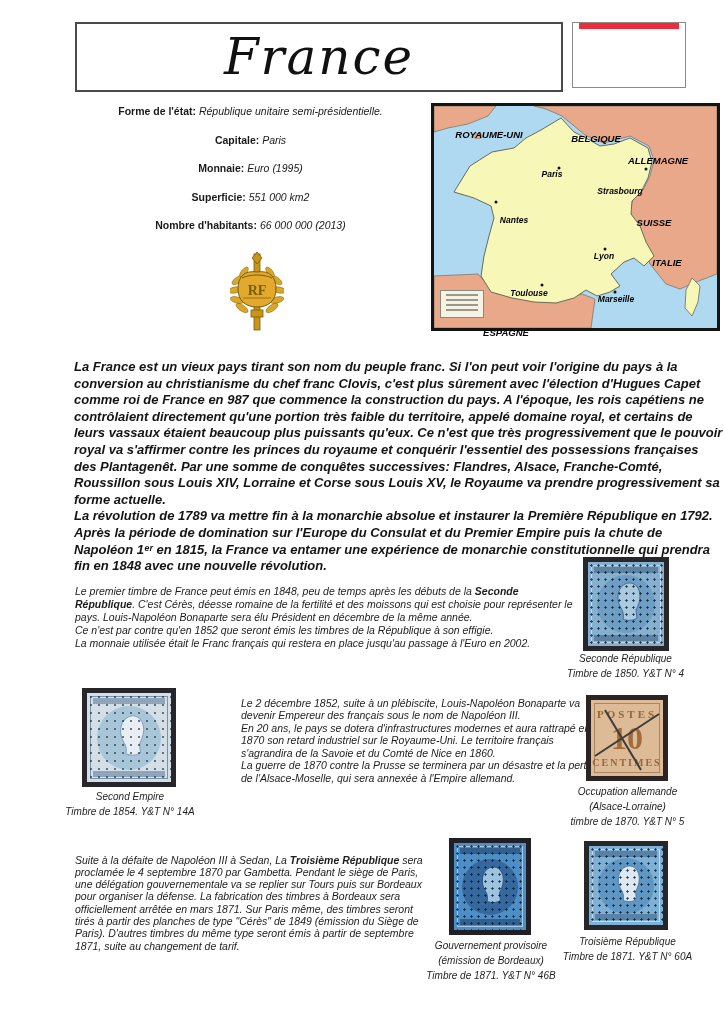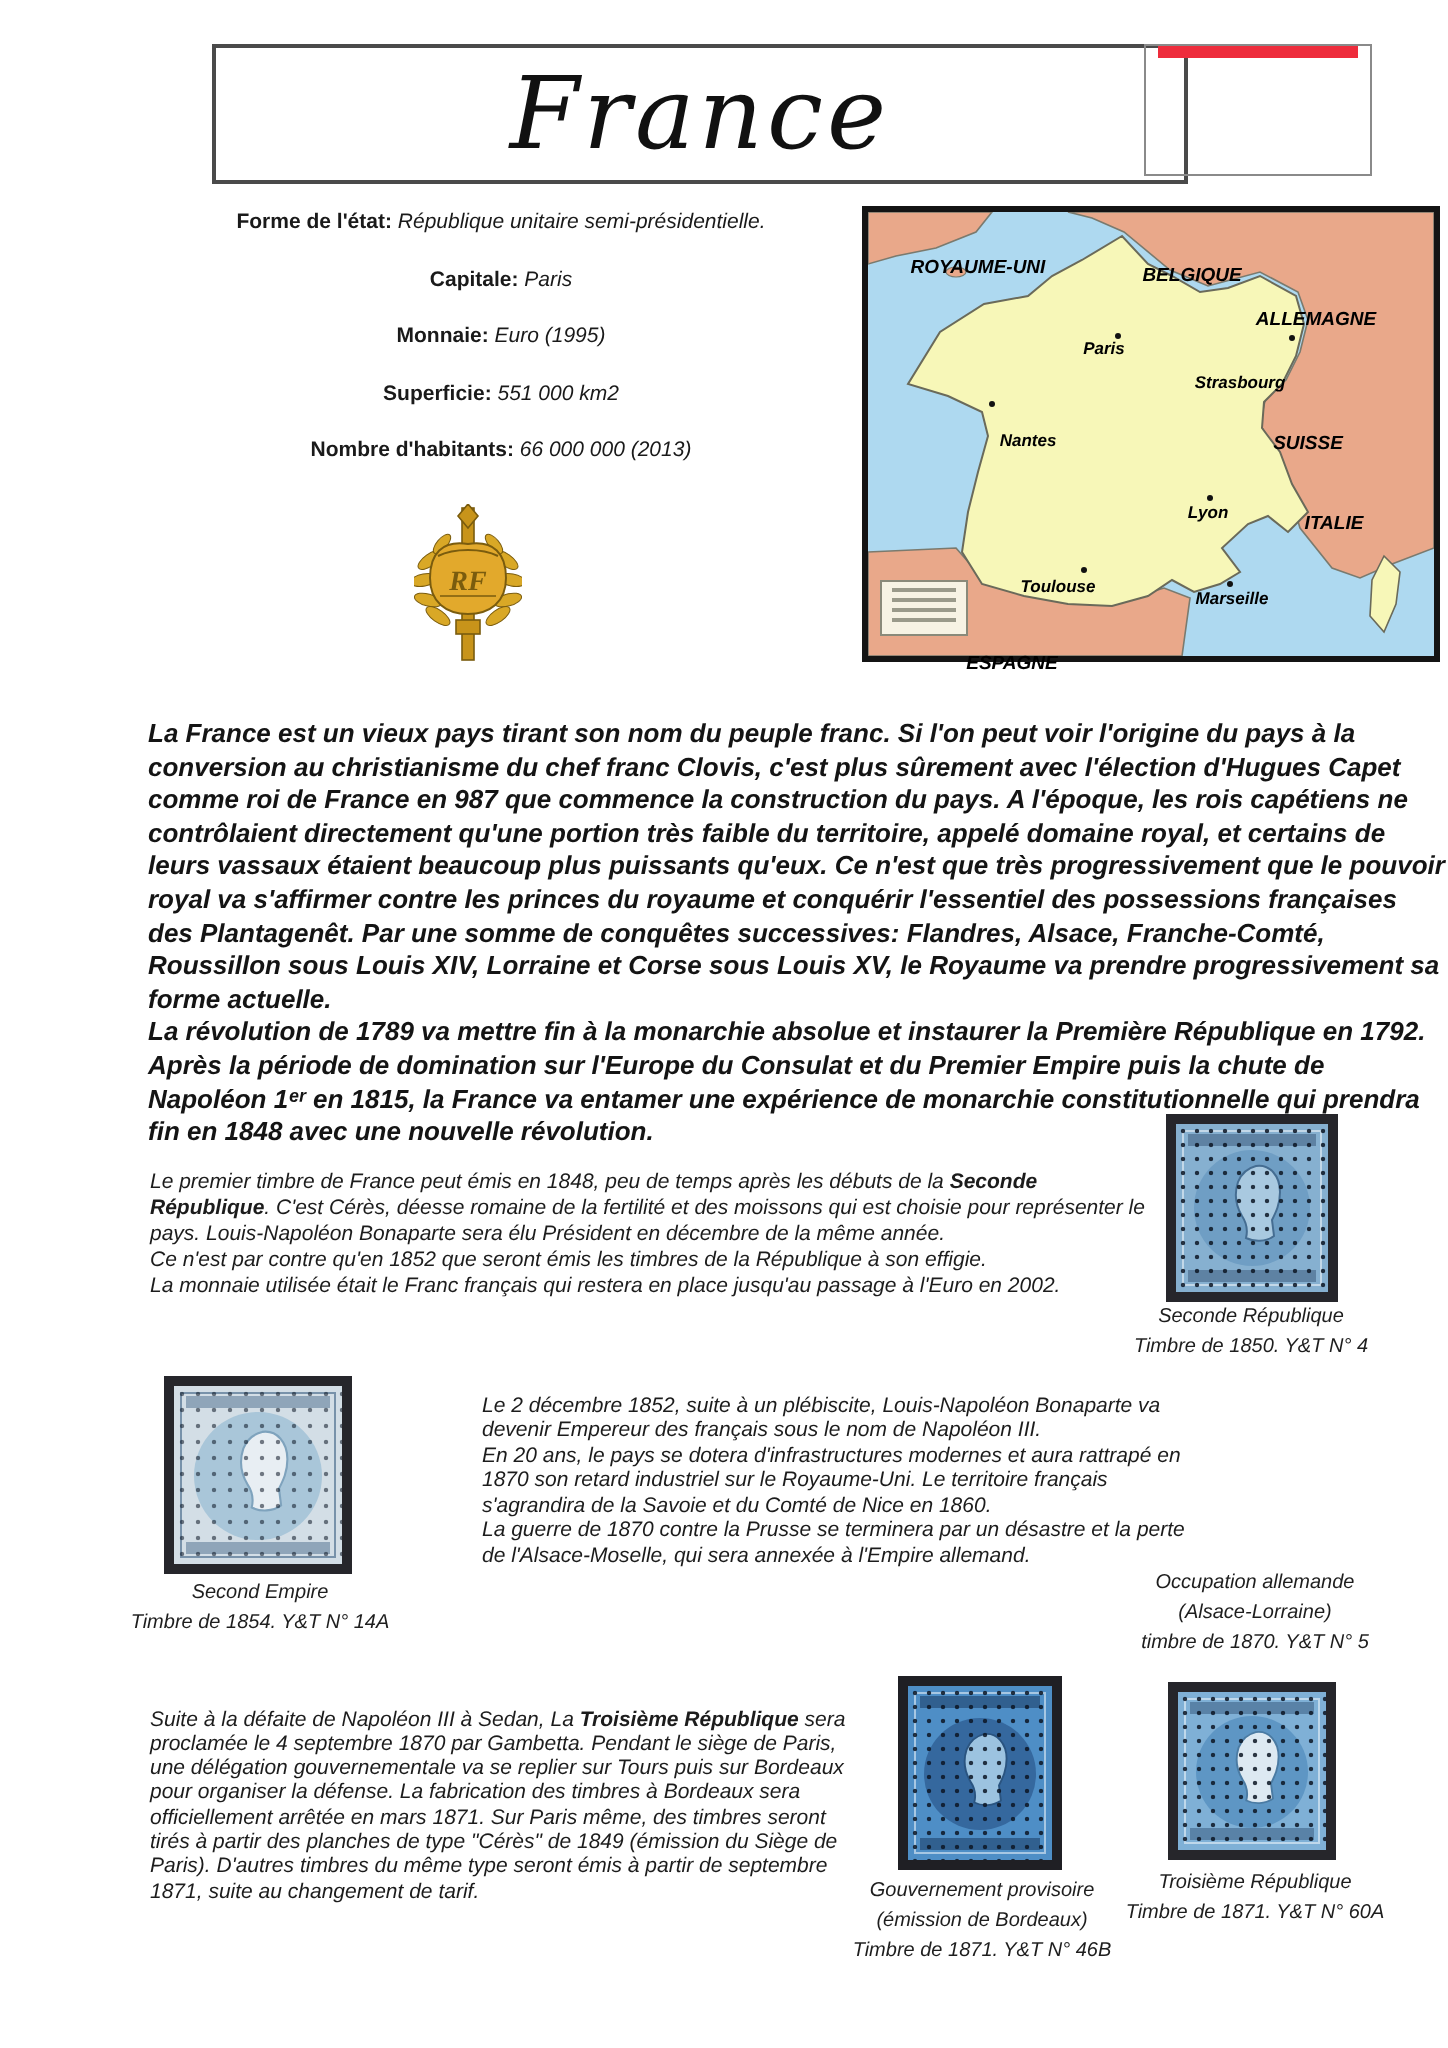--- a/index.html
+++ b/index.html
@@ -6,21 +6,21 @@
   #page{
     position:relative;width:724px;height:1024px;background:#ffffff;
     font-family:"Liberation Sans",sans-serif;color:#1a1a1a;overflow:hidden;
     margin:0 auto;
   }
   .abs{position:absolute;}
 
   
   #title-box{
     left:75px;top:22px;width:484px;height:66px;border:2px solid #4a4a4a;
-    display:flex;align-items:center;justify-content:center;margin-left:31px;
+    display:flex;align-items:center;justify-content:center;
   }
   #title-box .title{
     font-family:"DejaVu Serif",serif;font-style:italic;font-size:50px;
     letter-spacing:2px;color:#111;line-height:1;
   }
   #flag{left:572px;top:22px;width:114px;height:66px;border:1px solid #8a8a8a;display:flex;box-sizing:border-box;}
   #flag .band{flex:1;}
   #flag .b-blue{background:#1f2f9b;}
   #flag .b-white{background:#ffffff;}
   #flag .b-red{background:#ee2c3c;}
@@ -38,21 +38,21 @@
     position:absolute;transform:translate(-50%,-50%);
     font-weight:bold;font-style:italic;color:#000;white-space:nowrap;margin-top:16px;
   }
   .country-label{font-size:9.5px;}
   .city-label{font-size:8.5px;}
   .city-dot{position:absolute;width:3px;height:3px;background:#111;border-radius:50%;transform:translate(-50%,-50%);}
   #map-legend{position:absolute;left:6px;top:184px;width:42px;height:26px;background:#f7f3e4;border:1px solid #8a8a7a;}
   #map-legend i{display:block;height:2px;background:#9a9a8a;margin:3px 5px 0 5px;}
 
   
-  #emblem{left:207px;top:252px;width:54px;height:80px;font-style:italic;}
+  #emblem{left:230px;top:252px;width:54px;height:80px;}
 
   
   #intro{
     left:74px;top:346px;width:650px;
     font-size:13px;line-height:16.6px;font-weight:bold;font-style:italic;
     white-space:pre-line;color:#141414;
   }
 
   .body-text{
     font-size:10.5px;font-style:italic;white-space:pre-line;color:#1c1c1c;
@@ -246,20 +246,32 @@
   </div>
   <div id="cap2" class="abs caption">
     <div>Second Empire</div>
     <div>Timbre de 1854. Y&amp;T N° 14A</div>
   </div>
 
   <p id="sec2-text" class="abs body-text">Le 2 décembre 1852, suite à un plébiscite, Louis-Napoléon Bonaparte va devenir Empereur des français sous le nom de Napoléon III.
 En 20 ans, le pays se dotera d'infrastructures modernes et aura rattrapé en 1870 son retard industriel sur le Royaume-Uni. Le territoire français s'agrandira  de la Savoie et du Comté de Nice en 1860.
 La guerre de 1870 contre la Prusse  se terminera par un désastre et la perte de l'Alsace-Moselle, qui sera annexée à l'Empire allemand.</p>
 
+  <div id="stamp3" class="abs stamp backdrop-c">
+    <div class="stamp-face">
+      <div class="inner-line" style="border-color:rgba(130,90,50,.55);"></div>
+      <div class="s3-top">POSTES</div>
+      <div class="s3-val">10</div>
+      <div class="s3-bot">CENTIMES</div>
+      <svg class="cancel" width="72" height="76" viewBox="0 0 72 76">
+        <line x1="4" y1="56" x2="68" y2="14" stroke="#3c3c3c" stroke-width="2"></line>
+        <line x1="14" y1="10" x2="50" y2="70" stroke="#3c3c3c" stroke-width="2"></line>
+      </svg>
+    </div>
+  </div>
   <div id="cap3" class="abs caption">
     <div>Occupation allemande</div>
     <div>(Alsace-Lorraine)</div>
     <div>timbre de 1870. Y&amp;T N° 5</div>
   </div>
 
   <p id="sec3-text" class="abs body-text"><span>Suite à la défaite de Napoléon III à Sedan, La </span><b>Troisième République</b><span> sera proclamée le 4 septembre 1870 par Gambetta. Pendant le siège de Paris, une délégation gouvernementale va se replier sur Tours puis sur Bordeaux pour organiser la défense. La fabrication des timbres à Bordeaux sera officiellement arrêtée en mars 1871. Sur Paris même, des timbres seront tirés à partir des planches de type "Cérès" de 1849 (émission du Siège de Paris). D'autres timbres du même type seront émis à partir de septembre 1871, suite au changement de tarif.</span></p>
 
   <div id="stamp4" class="abs stamp backdrop-b">
     <div class="stamp-face">

